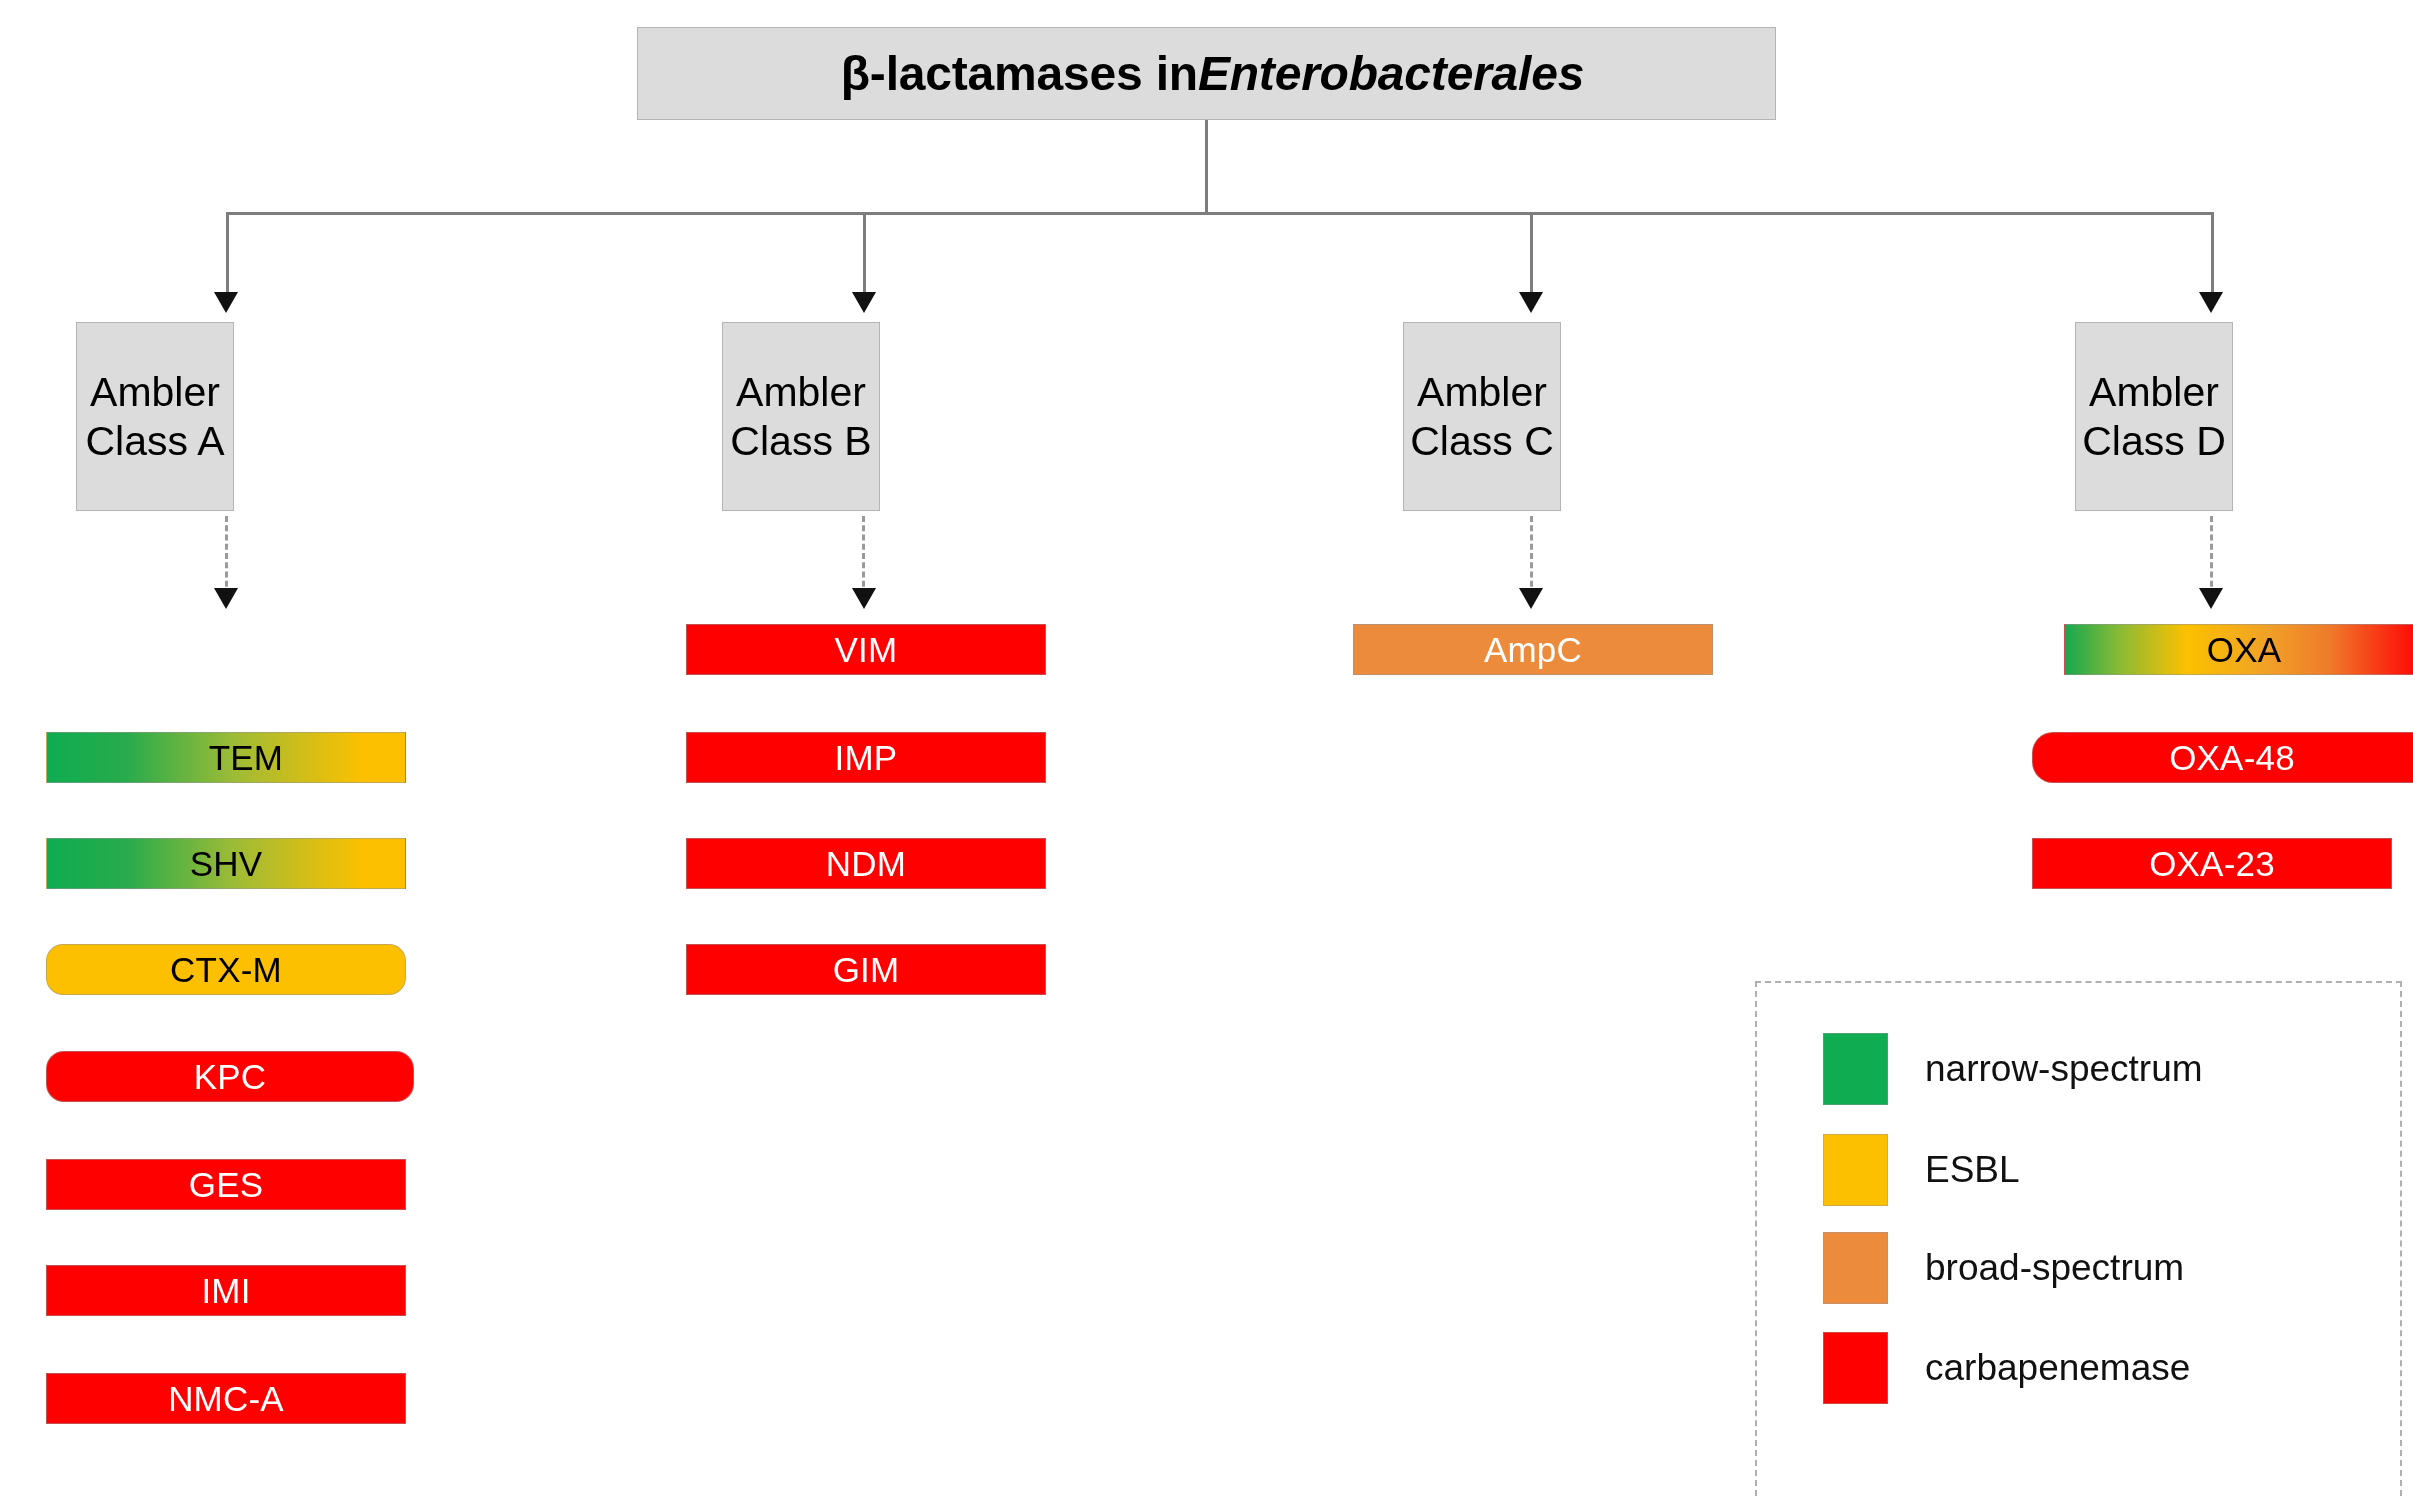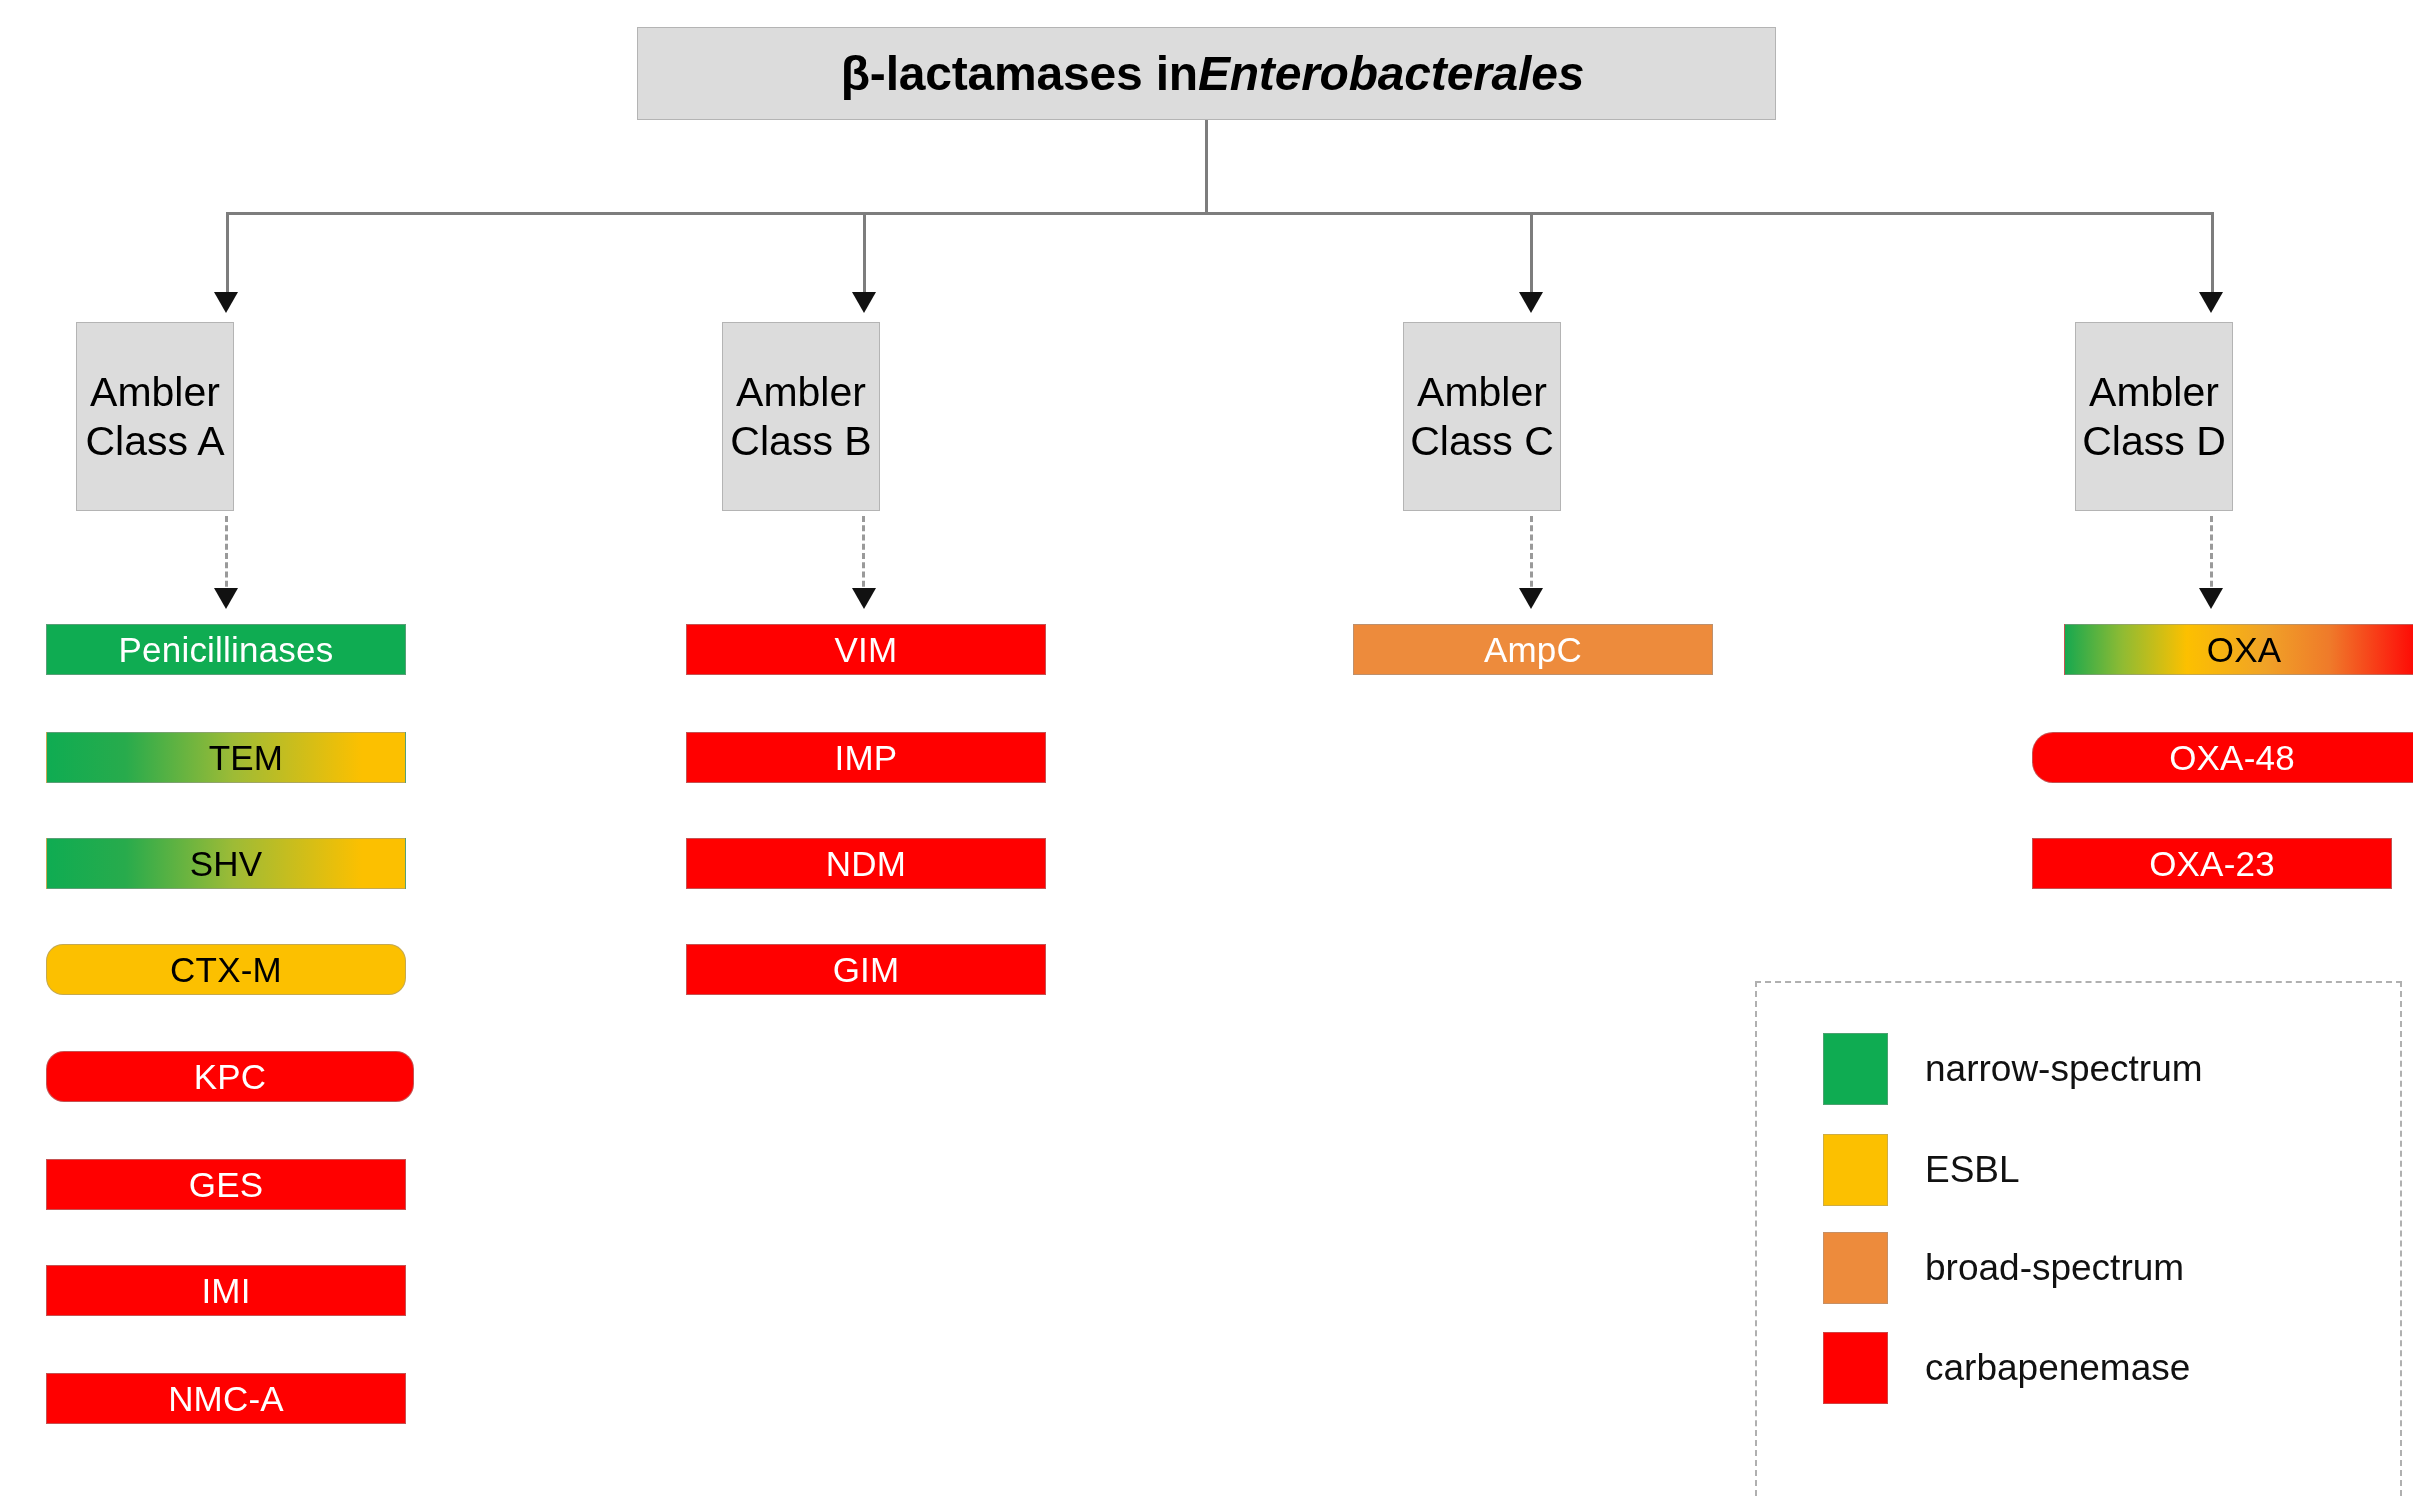--- a/index.html
+++ b/index.html
@@ -172,23 +172,20 @@
 
   <div class="abs dline" style="left:862px; top:516px; height:80px;"></div>
   <div class="abs arrow-down" style="left:852px; top:588px;"></div>
 
   <div class="abs dline" style="left:1530px; top:516px; height:80px;"></div>
   <div class="abs arrow-down" style="left:1519px; top:588px;"></div>
 
   <div class="abs dline" style="left:2210px; top:516px; height:80px;"></div>
   <div class="abs arrow-down" style="left:2199px; top:588px;"></div>
 
-  <div class="abs enzyme fill-green txt-white" style="left:46px; top:624px;  width:360px;">
-      <span>Penicillinases</span>
-    </div>
   <div class="abs enzyme fill-grad-gy txt-black" style="left:46px; top:732px;  width:360px;padding-left:40px;">
       <span>TEM</span>
     </div>
   <div class="abs enzyme fill-grad-gy txt-black" style="left:46px; top:838px; width:360px;">
       <span>SHV</span>
     </div>
   <div class="abs enzyme fill-amber txt-black" style="left:46px; top:944px; width:360px;border-radius:17px;">
       <span>CTX-M</span>
     </div>
   <div class="abs enzyme fill-red txt-white" style="left:46px; top:1051px; width:368px;border-radius:18px;">

